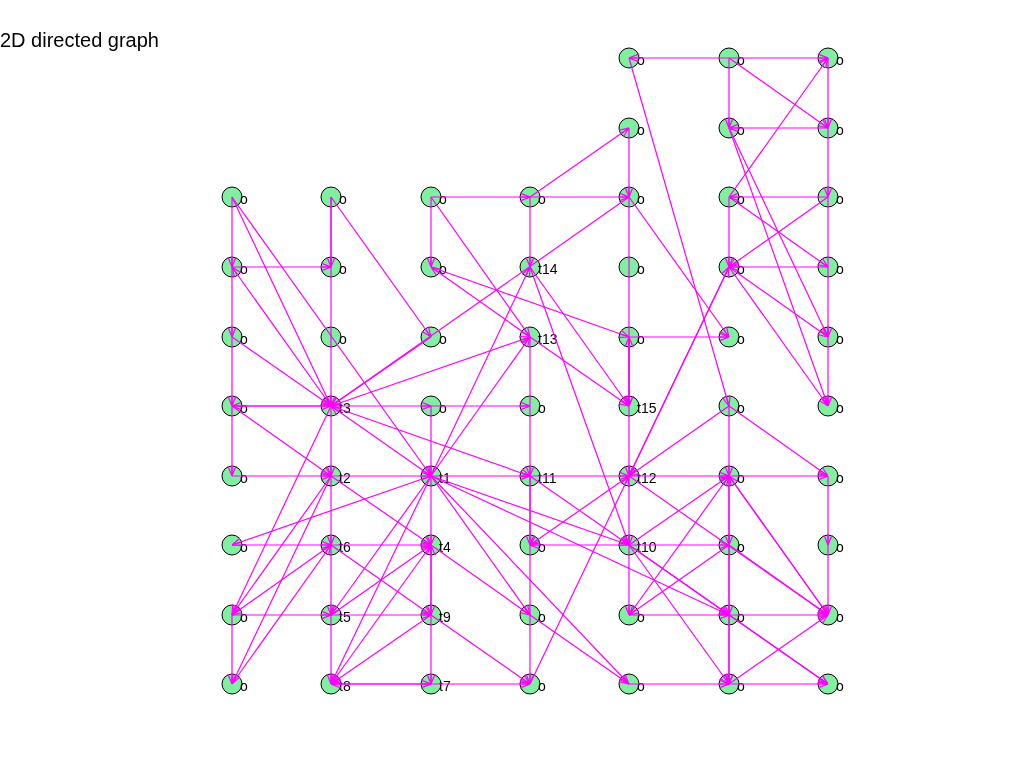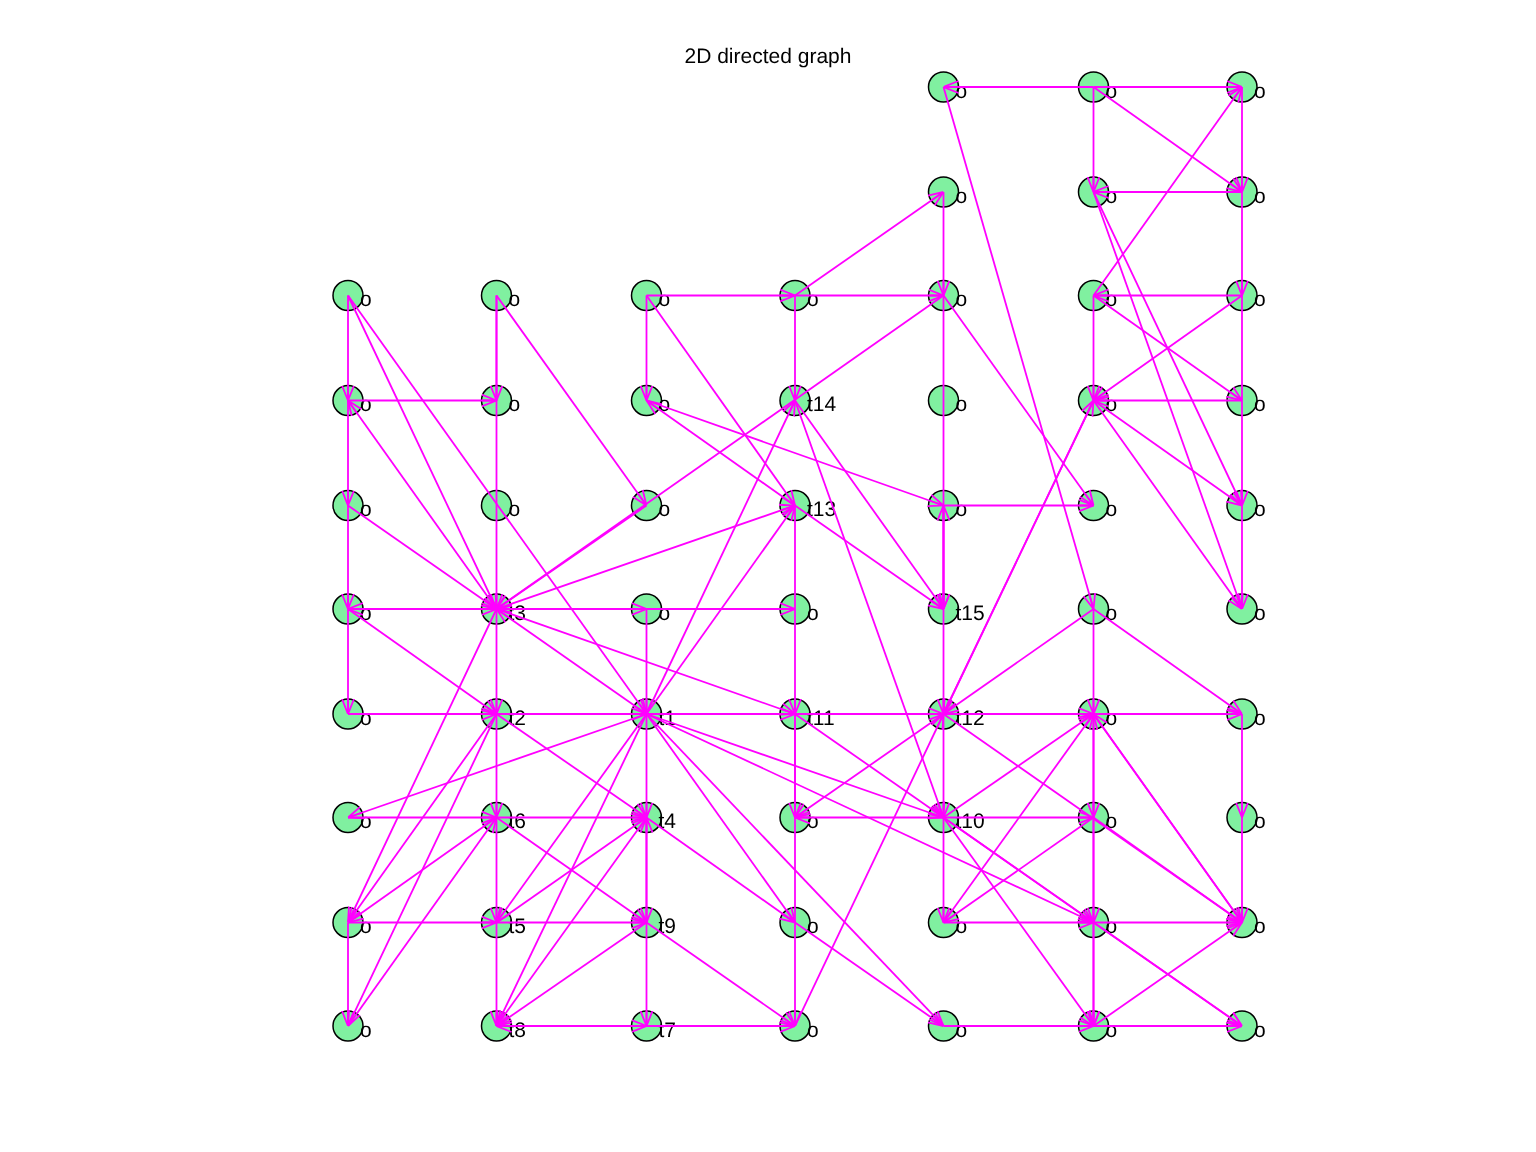--- a/index.html
+++ b/index.html
@@ -1,17 +1,17 @@
 <!DOCTYPE html>
 <html><head>
 <meta charset="utf-8">
 <style>
   html,body{margin:0;padding:0;background:#fff;}
   body{width:1024px;height:768px;position:relative;overflow:hidden;font-family:"Liberation Sans",sans-serif;}
-  #title{position:absolute;left:0;width:1024px;top:29px;text-align:center;font-size:14px;color:#000;}
+  #title{position:absolute;left:0;width:1024px;top:29px;font-size:20px;color:#000;}
   svg{position:absolute;left:0;top:0;}
   .node circle{fill:#80f0a0;stroke:#000;stroke-width:1;}
   .node text{font-size:14px;fill:#000;font-family:"Liberation Sans",sans-serif;}
   .edge{stroke:#ff00ff;stroke-width:1.2;fill:none;}
 </style>
 </head>
 <body>
 
 <div id="title">2D directed graph</div>
 <svg id="graph" width="1024" height="768" viewBox="0 0 1024 768">

